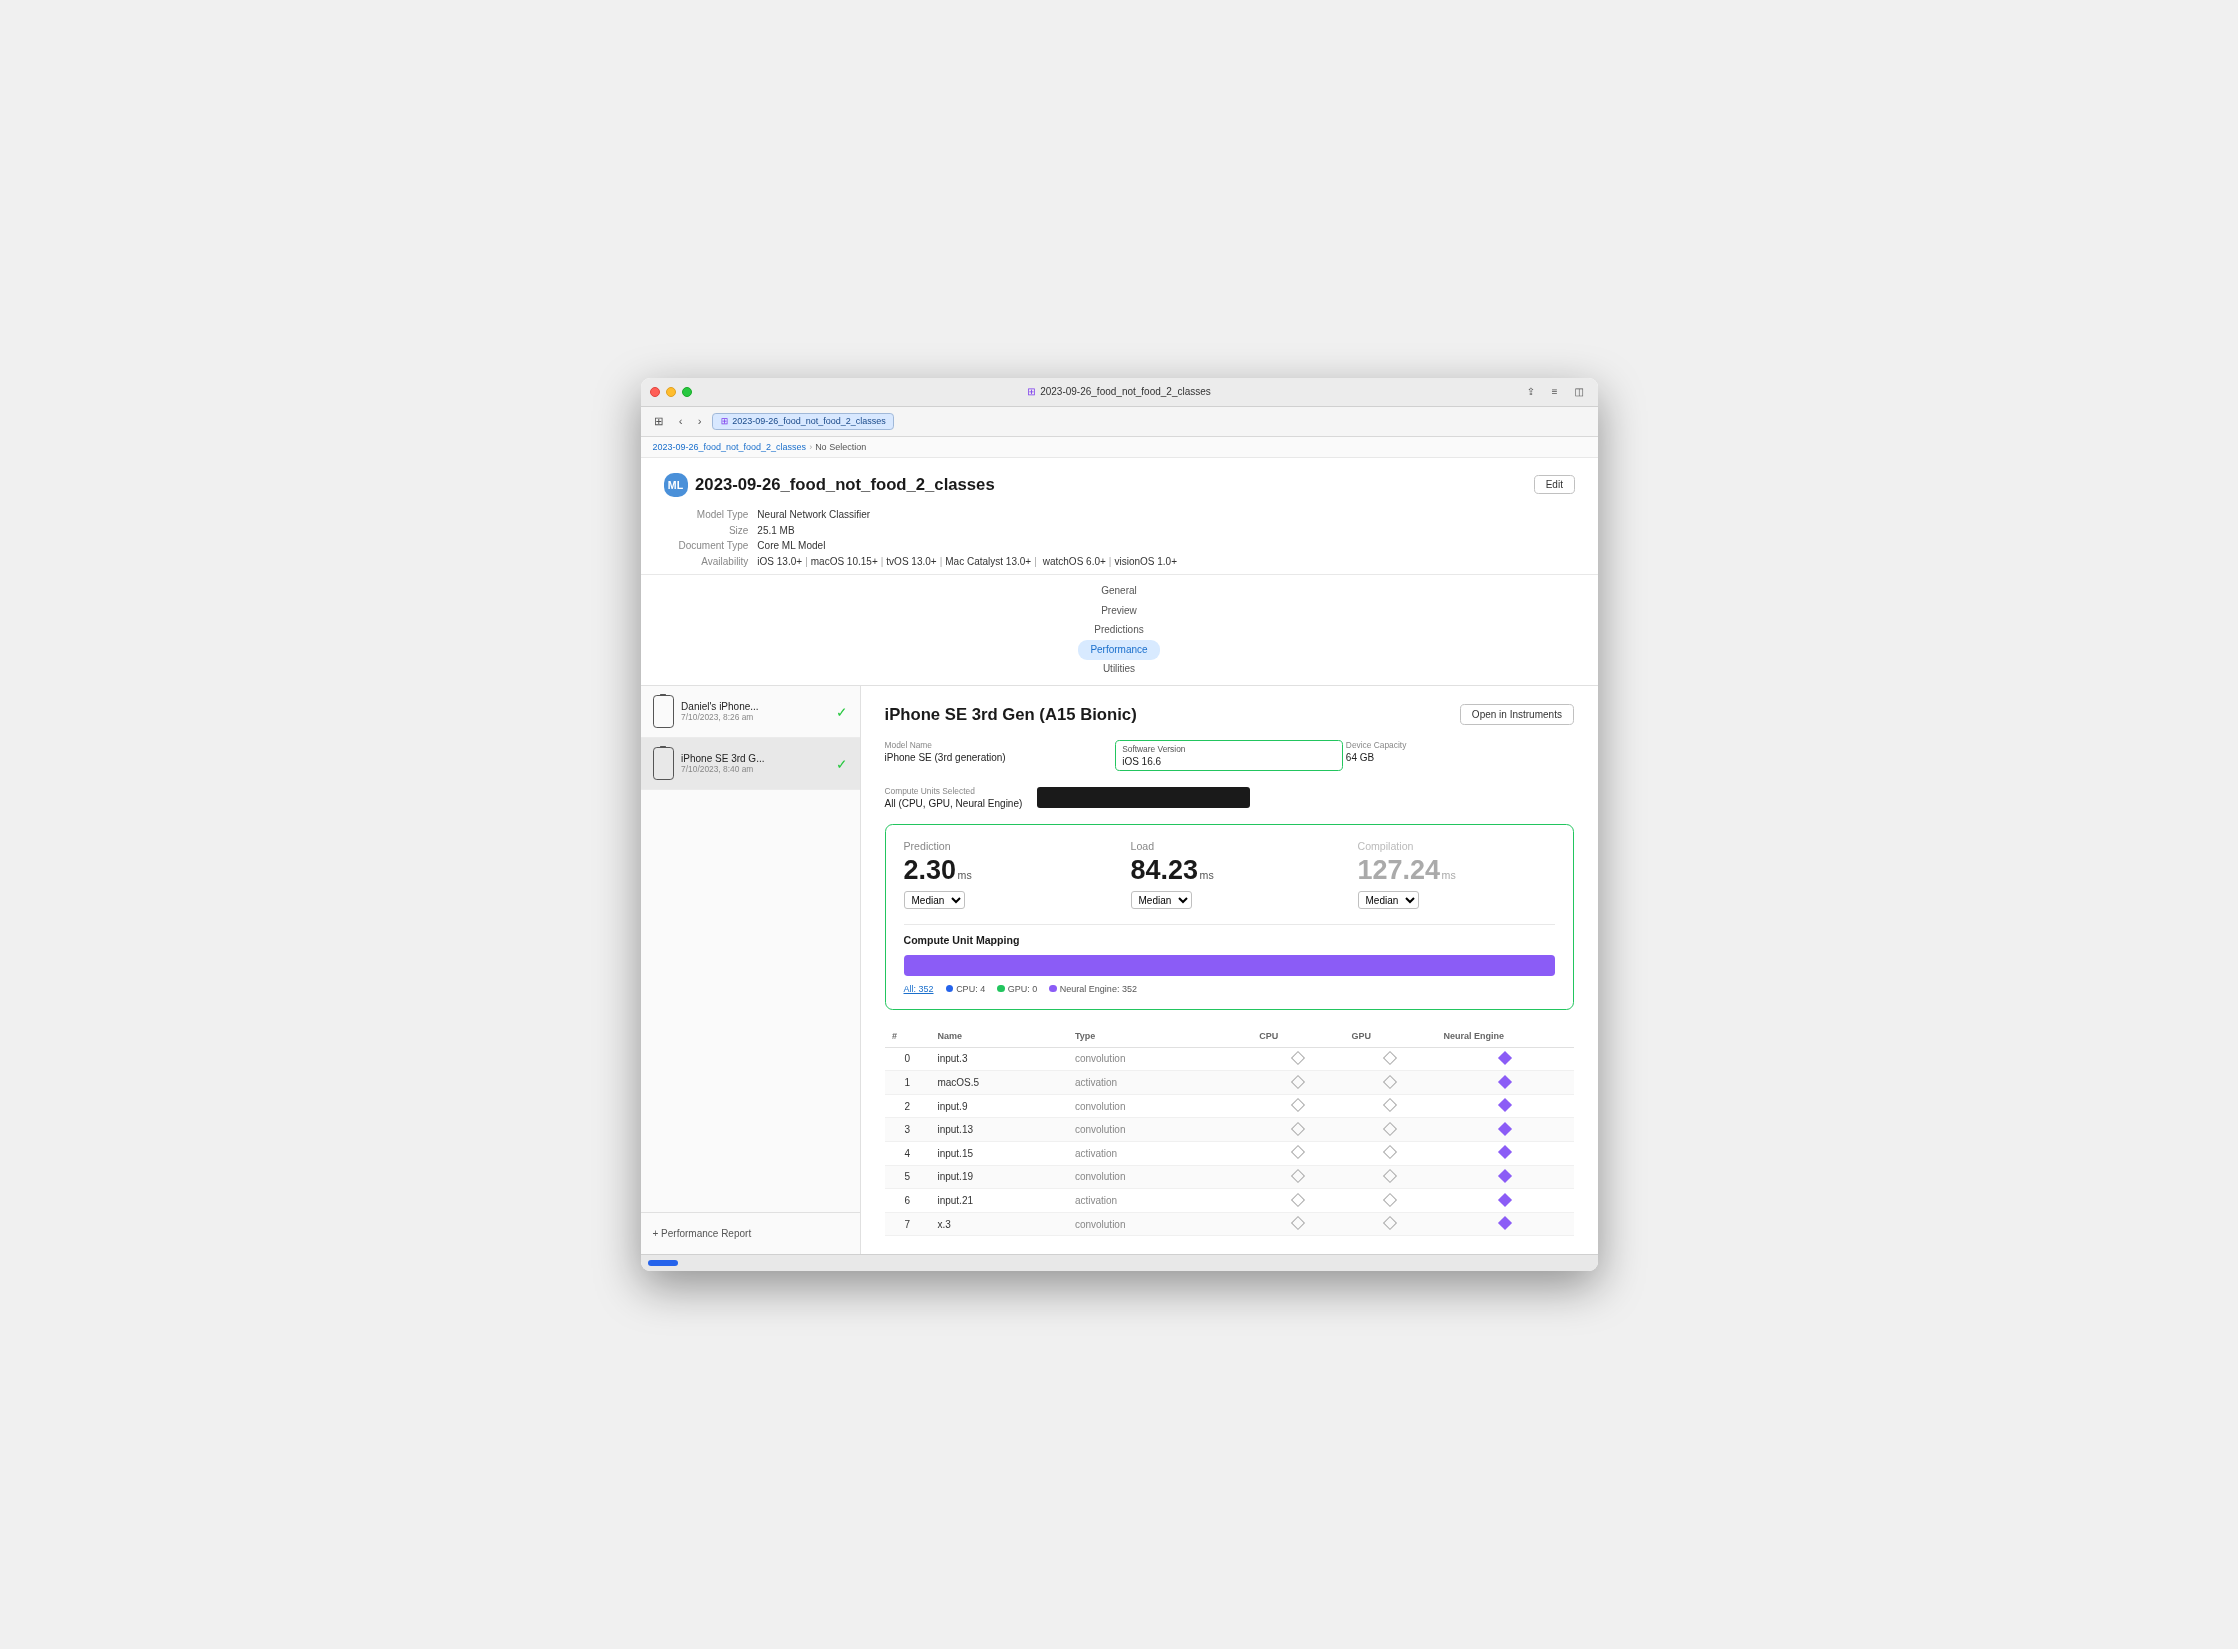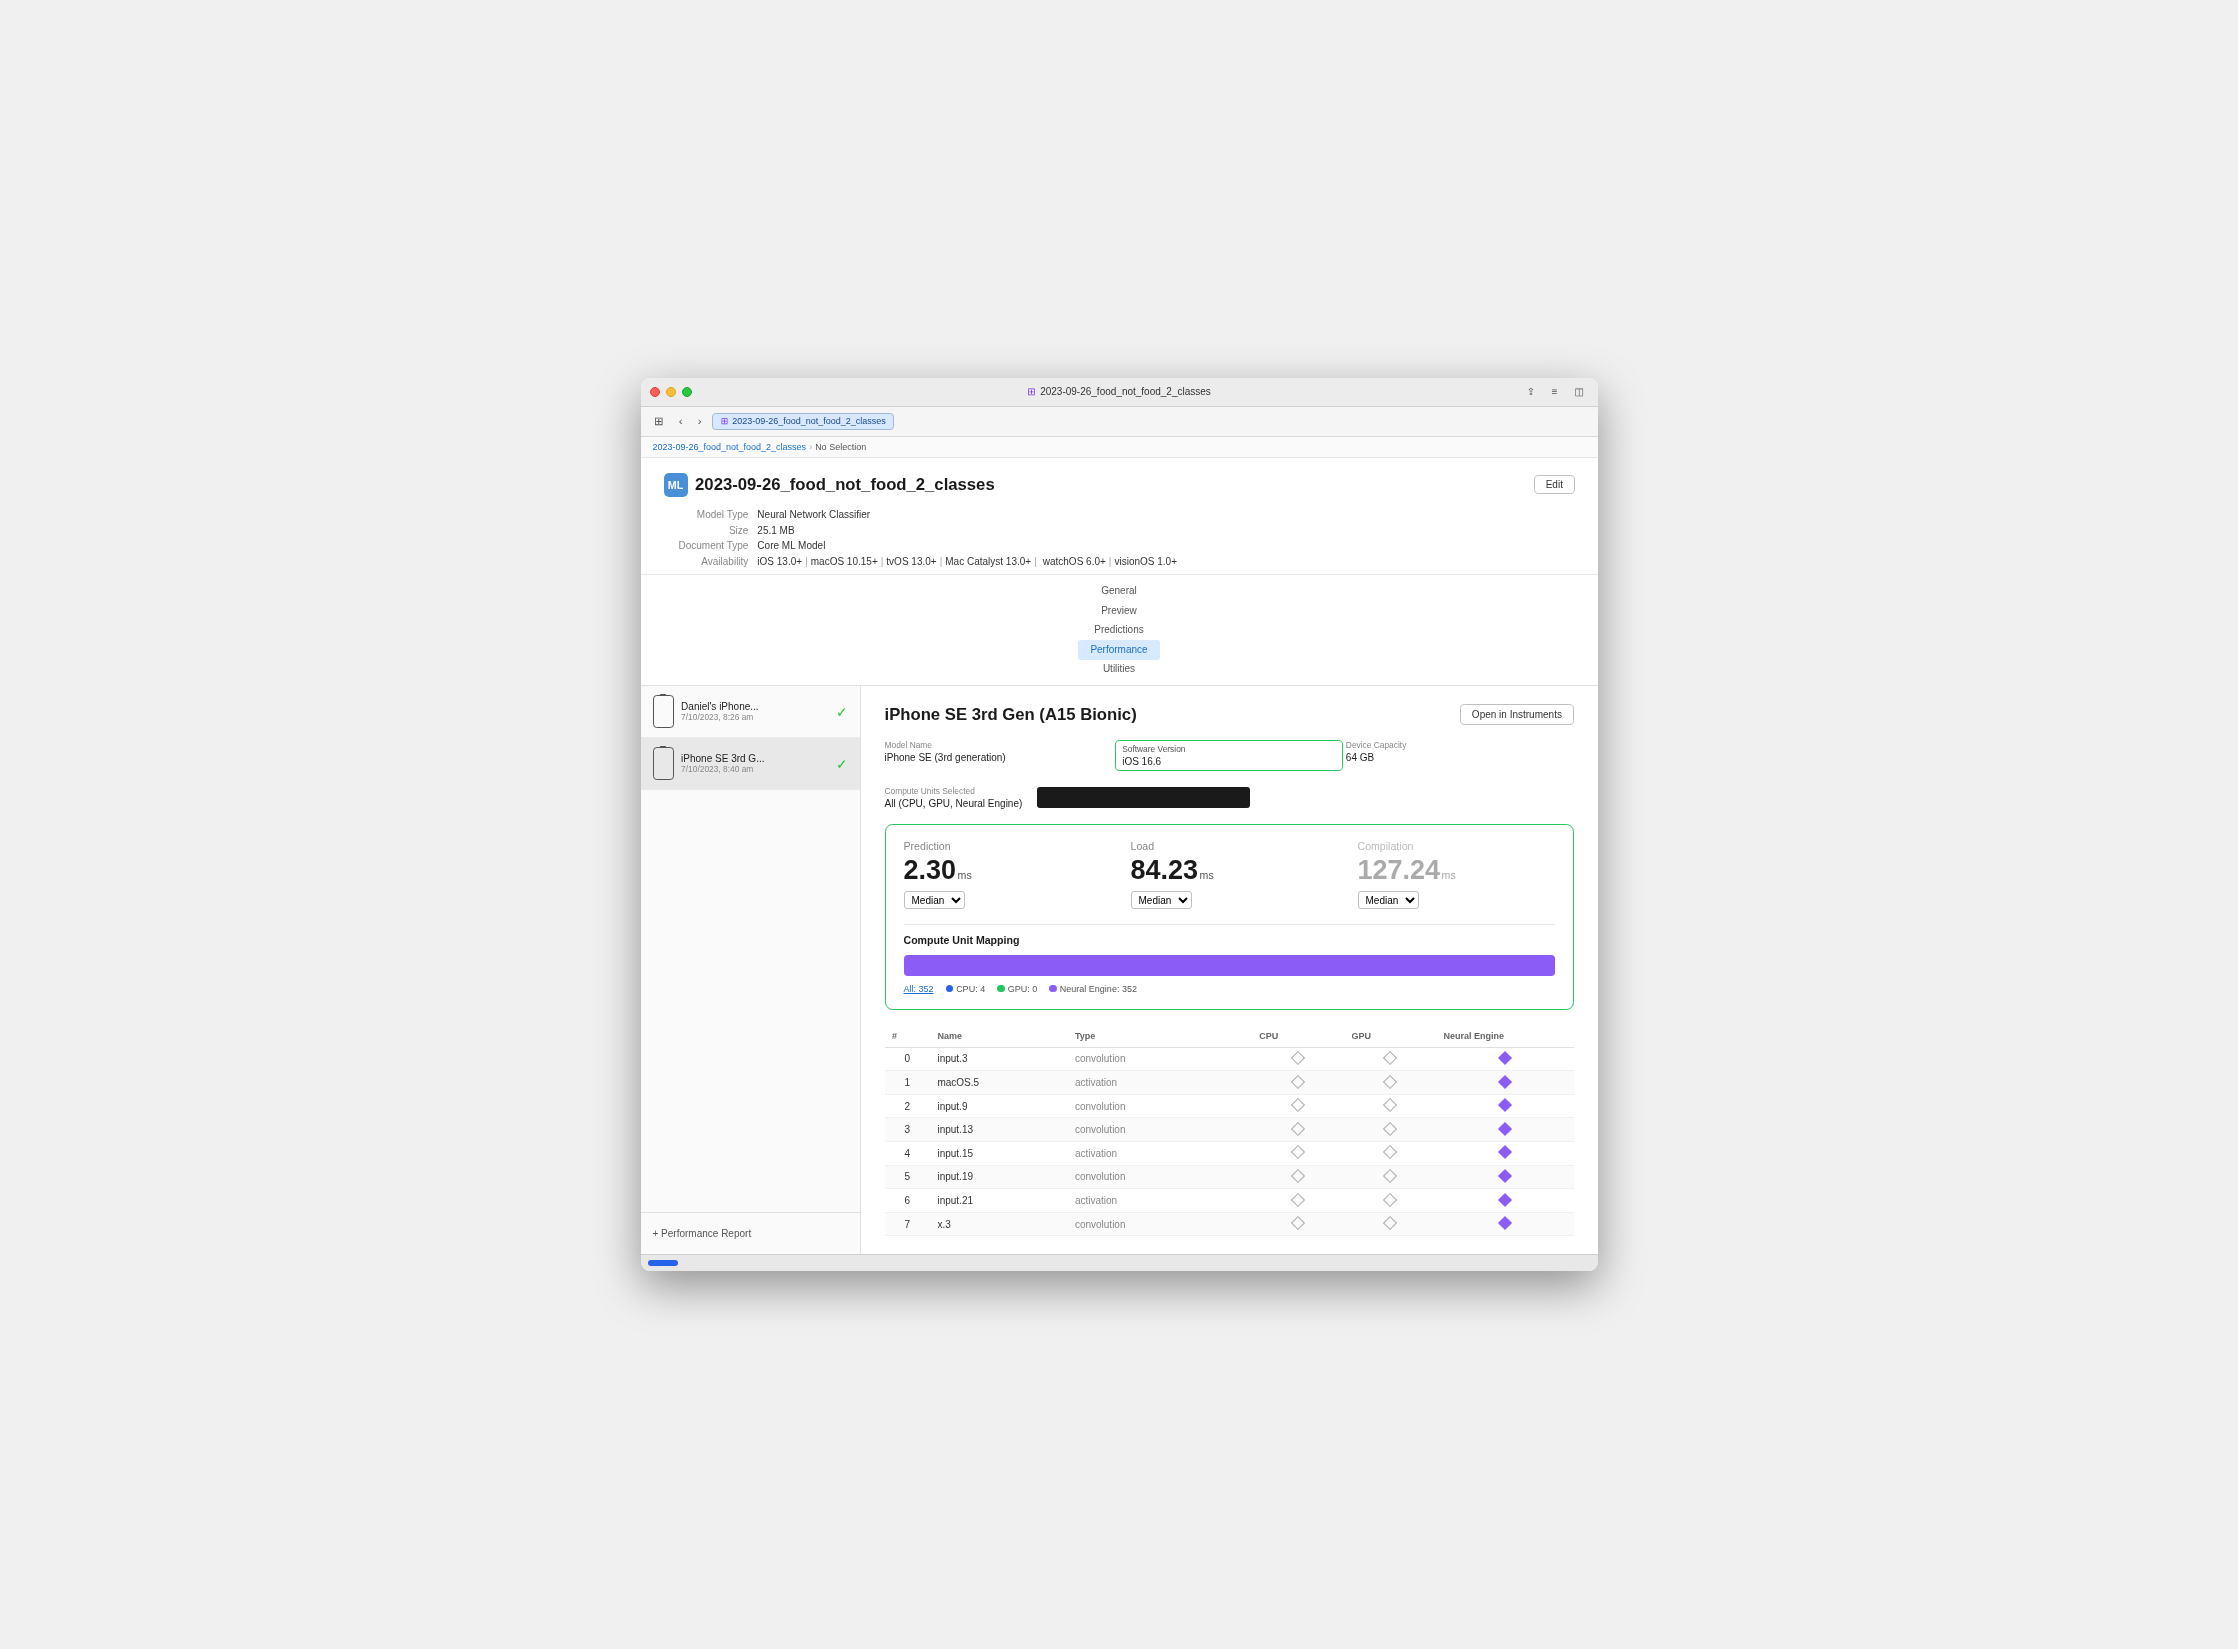--- a/index.html
+++ b/index.html
@@ -122,21 +122,21 @@
     }
     .model-title-row .title-left {
       display: flex;
       align-items: center;
       gap: 7.6px;
     }
     .model-icon {
       width: 24px;
       height: 24px;
       background: #4a90d9;
-      border-radius: 5px;
+      border-radius: 10px;
       display: flex;
       align-items: center;
       justify-content: center;
       color: white;
       font-size: 10.6px;
       font-weight: bold;
     }
     .model-title {
       font-size: 16.7px;
       font-weight: 600;
@@ -190,21 +190,21 @@
       padding: 3.8px 12px;
       font-size: 10px;
       cursor: pointer;
       color: #555;
       border-bottom: 1.5px solid transparent;
       transition: color 0.1s;
     }
     .tab-item.active {
       color: #1a6fcc;
       background: #d8eaff;
-      border-radius: 3px;
+      border-radius: 9px;
     }
     
     .split-view {
       display: flex;
       flex: 1;
       overflow: hidden;
     }
     
     .sidebar {
       width: 220px;

